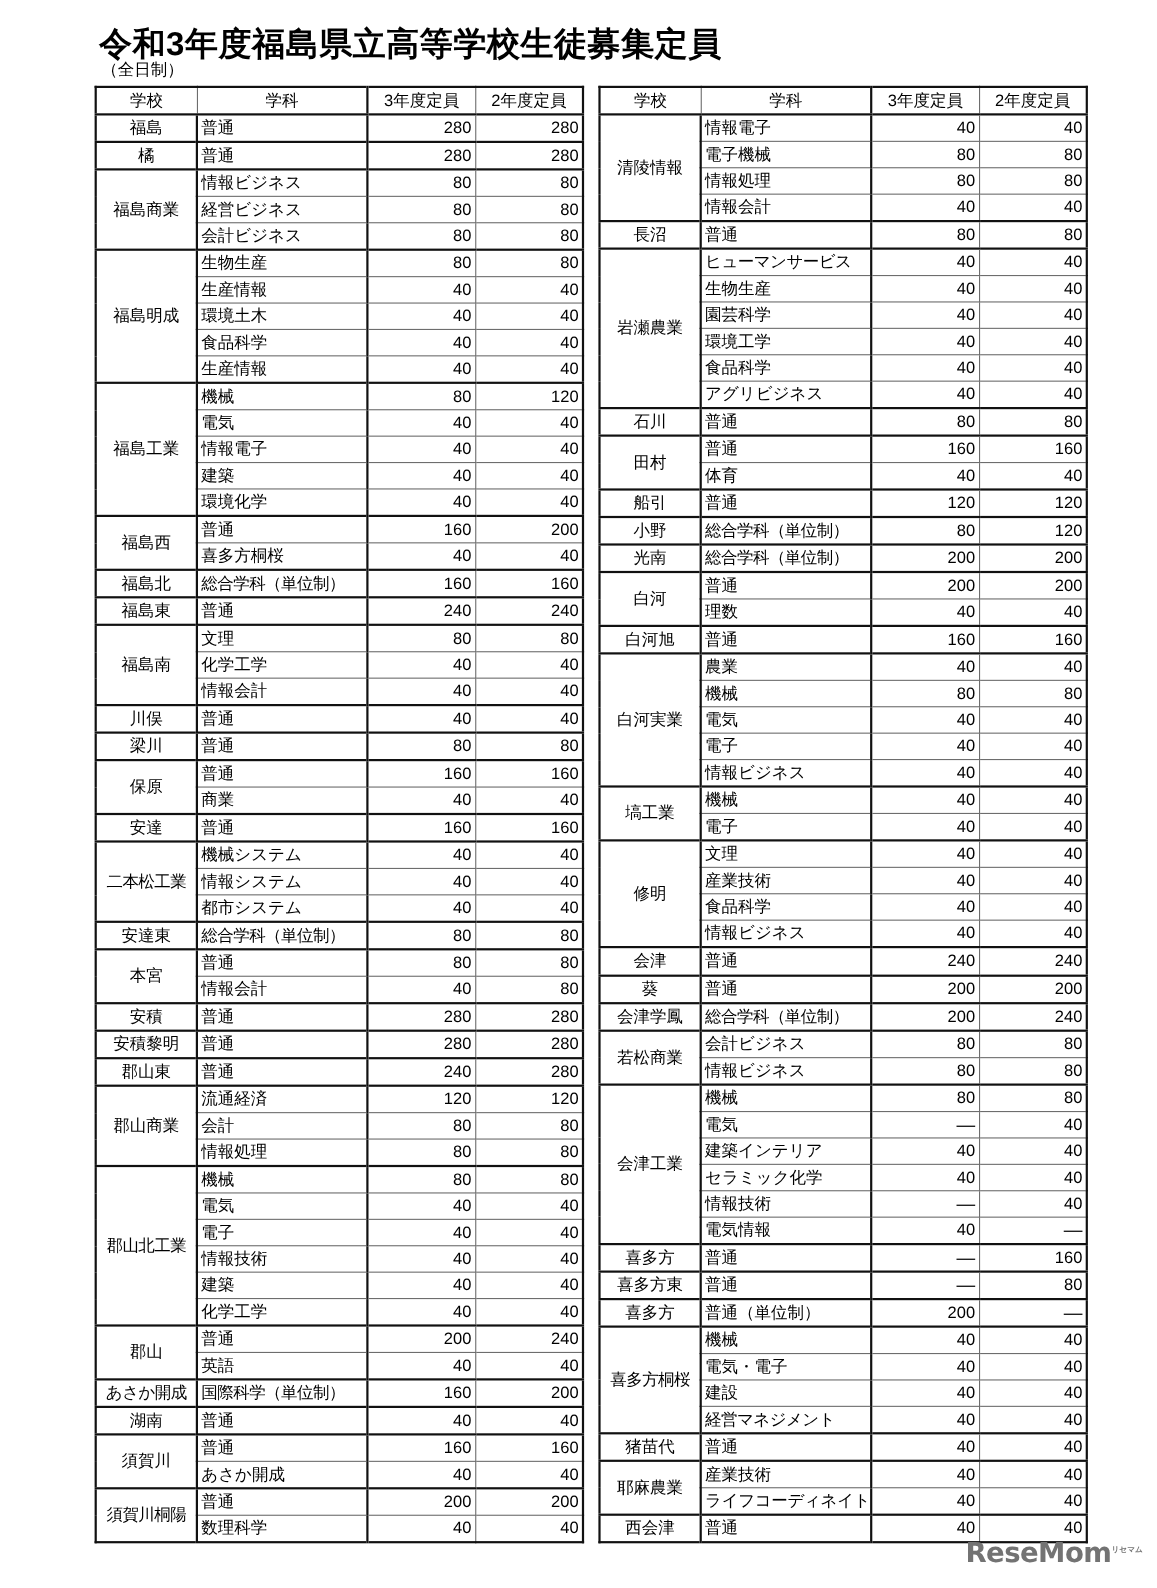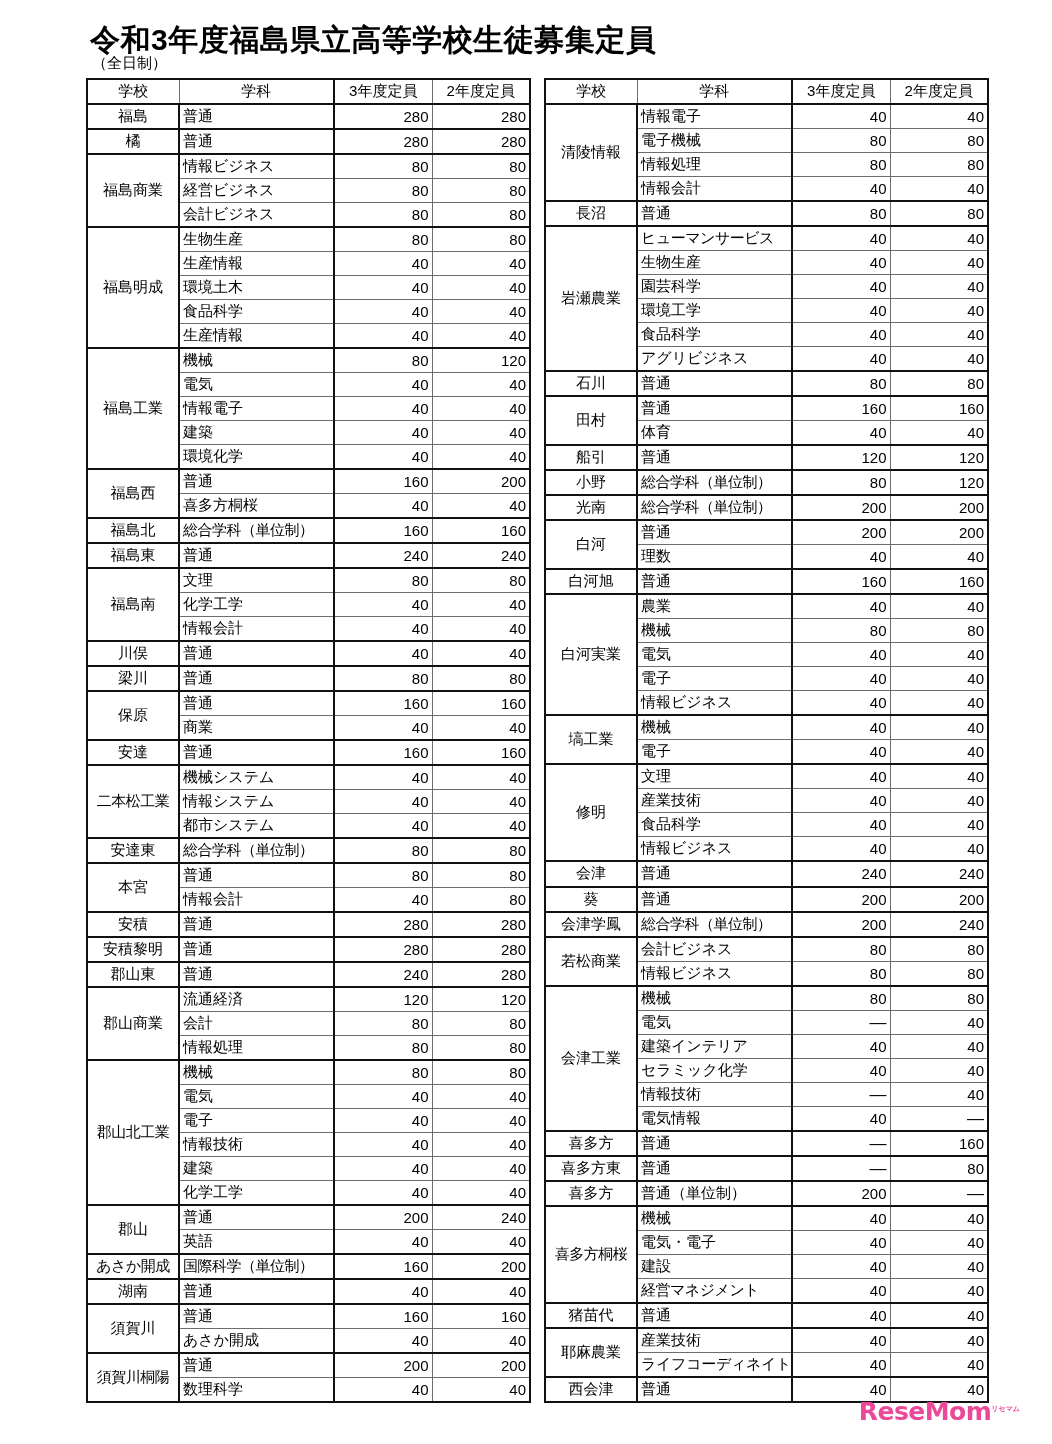--- a/index.html
+++ b/index.html
@@ -106,26 +106,26 @@
   .small-kana {
     font-size: 13px;
     letter-spacing: -0.3px;
   }
   .tight {
     font-size: 14px;
     letter-spacing: -0.5px;
   }
   .watermark {
     position: absolute;
-    right: 32px;
+    right: 13px;
     bottom: 18px;
     font-family: "DejaVu Sans", sans-serif;
     font-size: 25px;
     font-weight: bold;
-    color: #ec4899;
+    color: #737373;
     letter-spacing: -0.5px;
   }
   .watermark sup {
     font-size: 7px;
     vertical-align: super;
     letter-spacing: 0;
   }
 </style>
 </head>
 <body>

